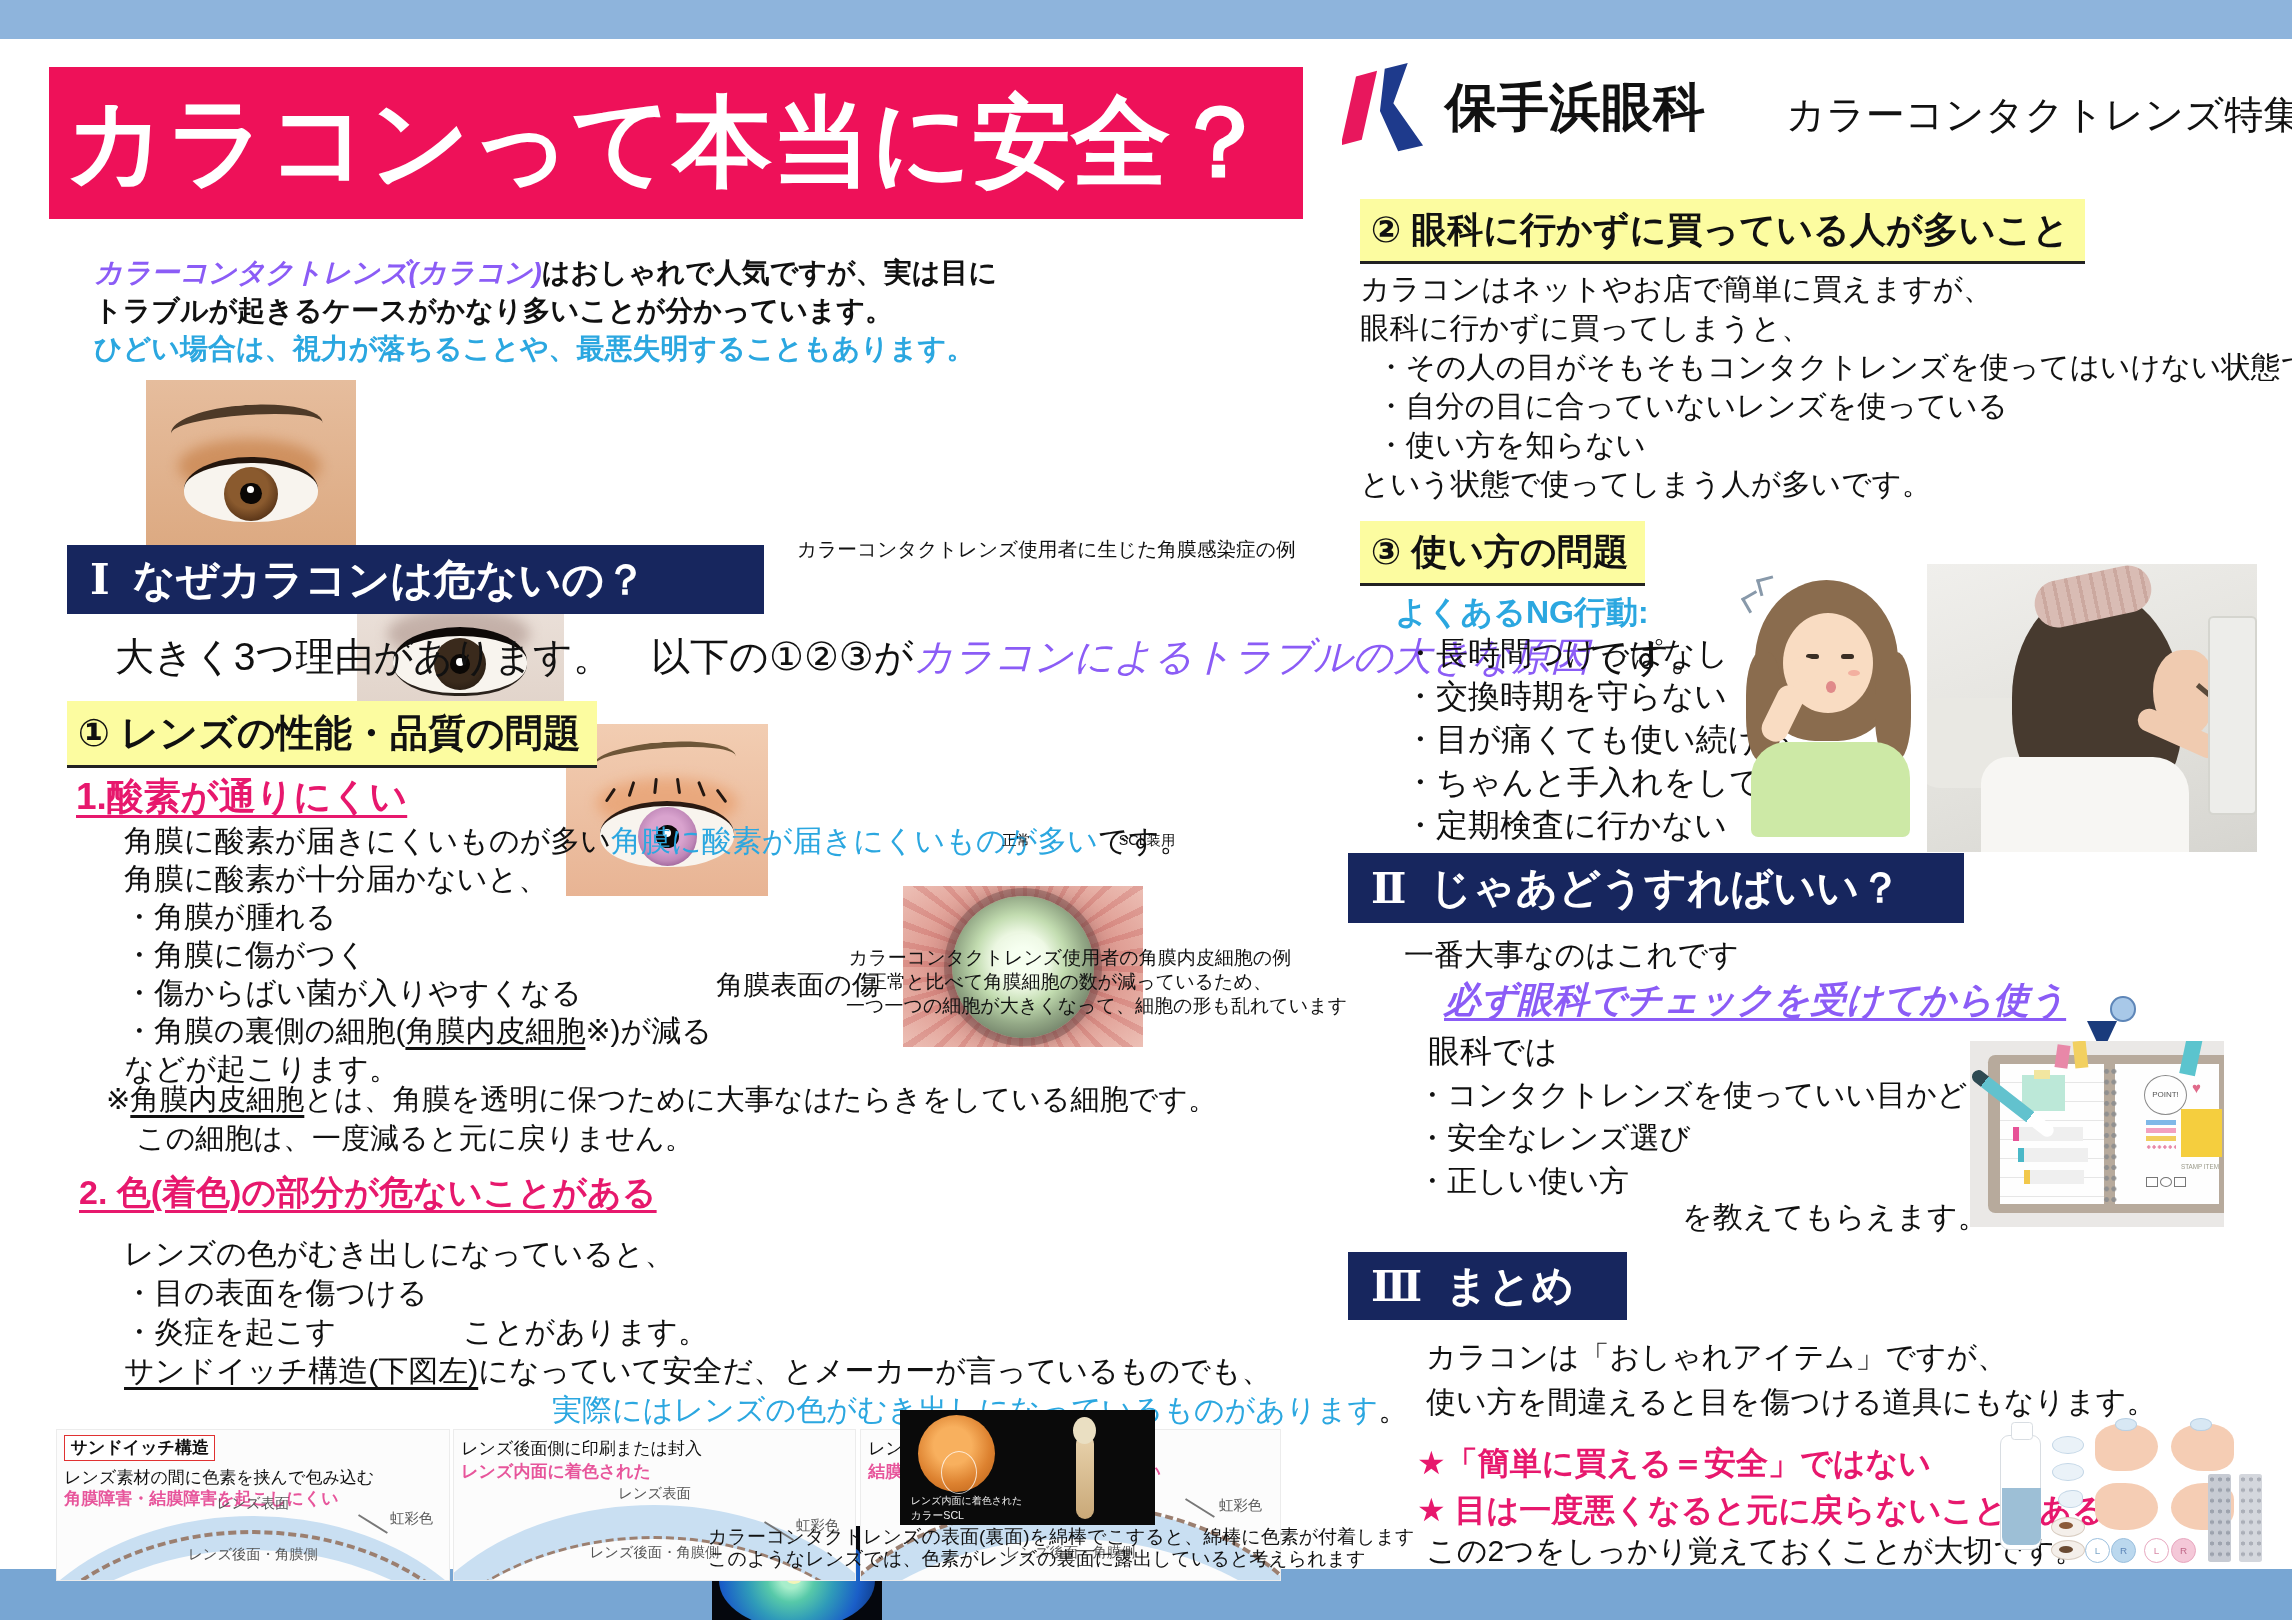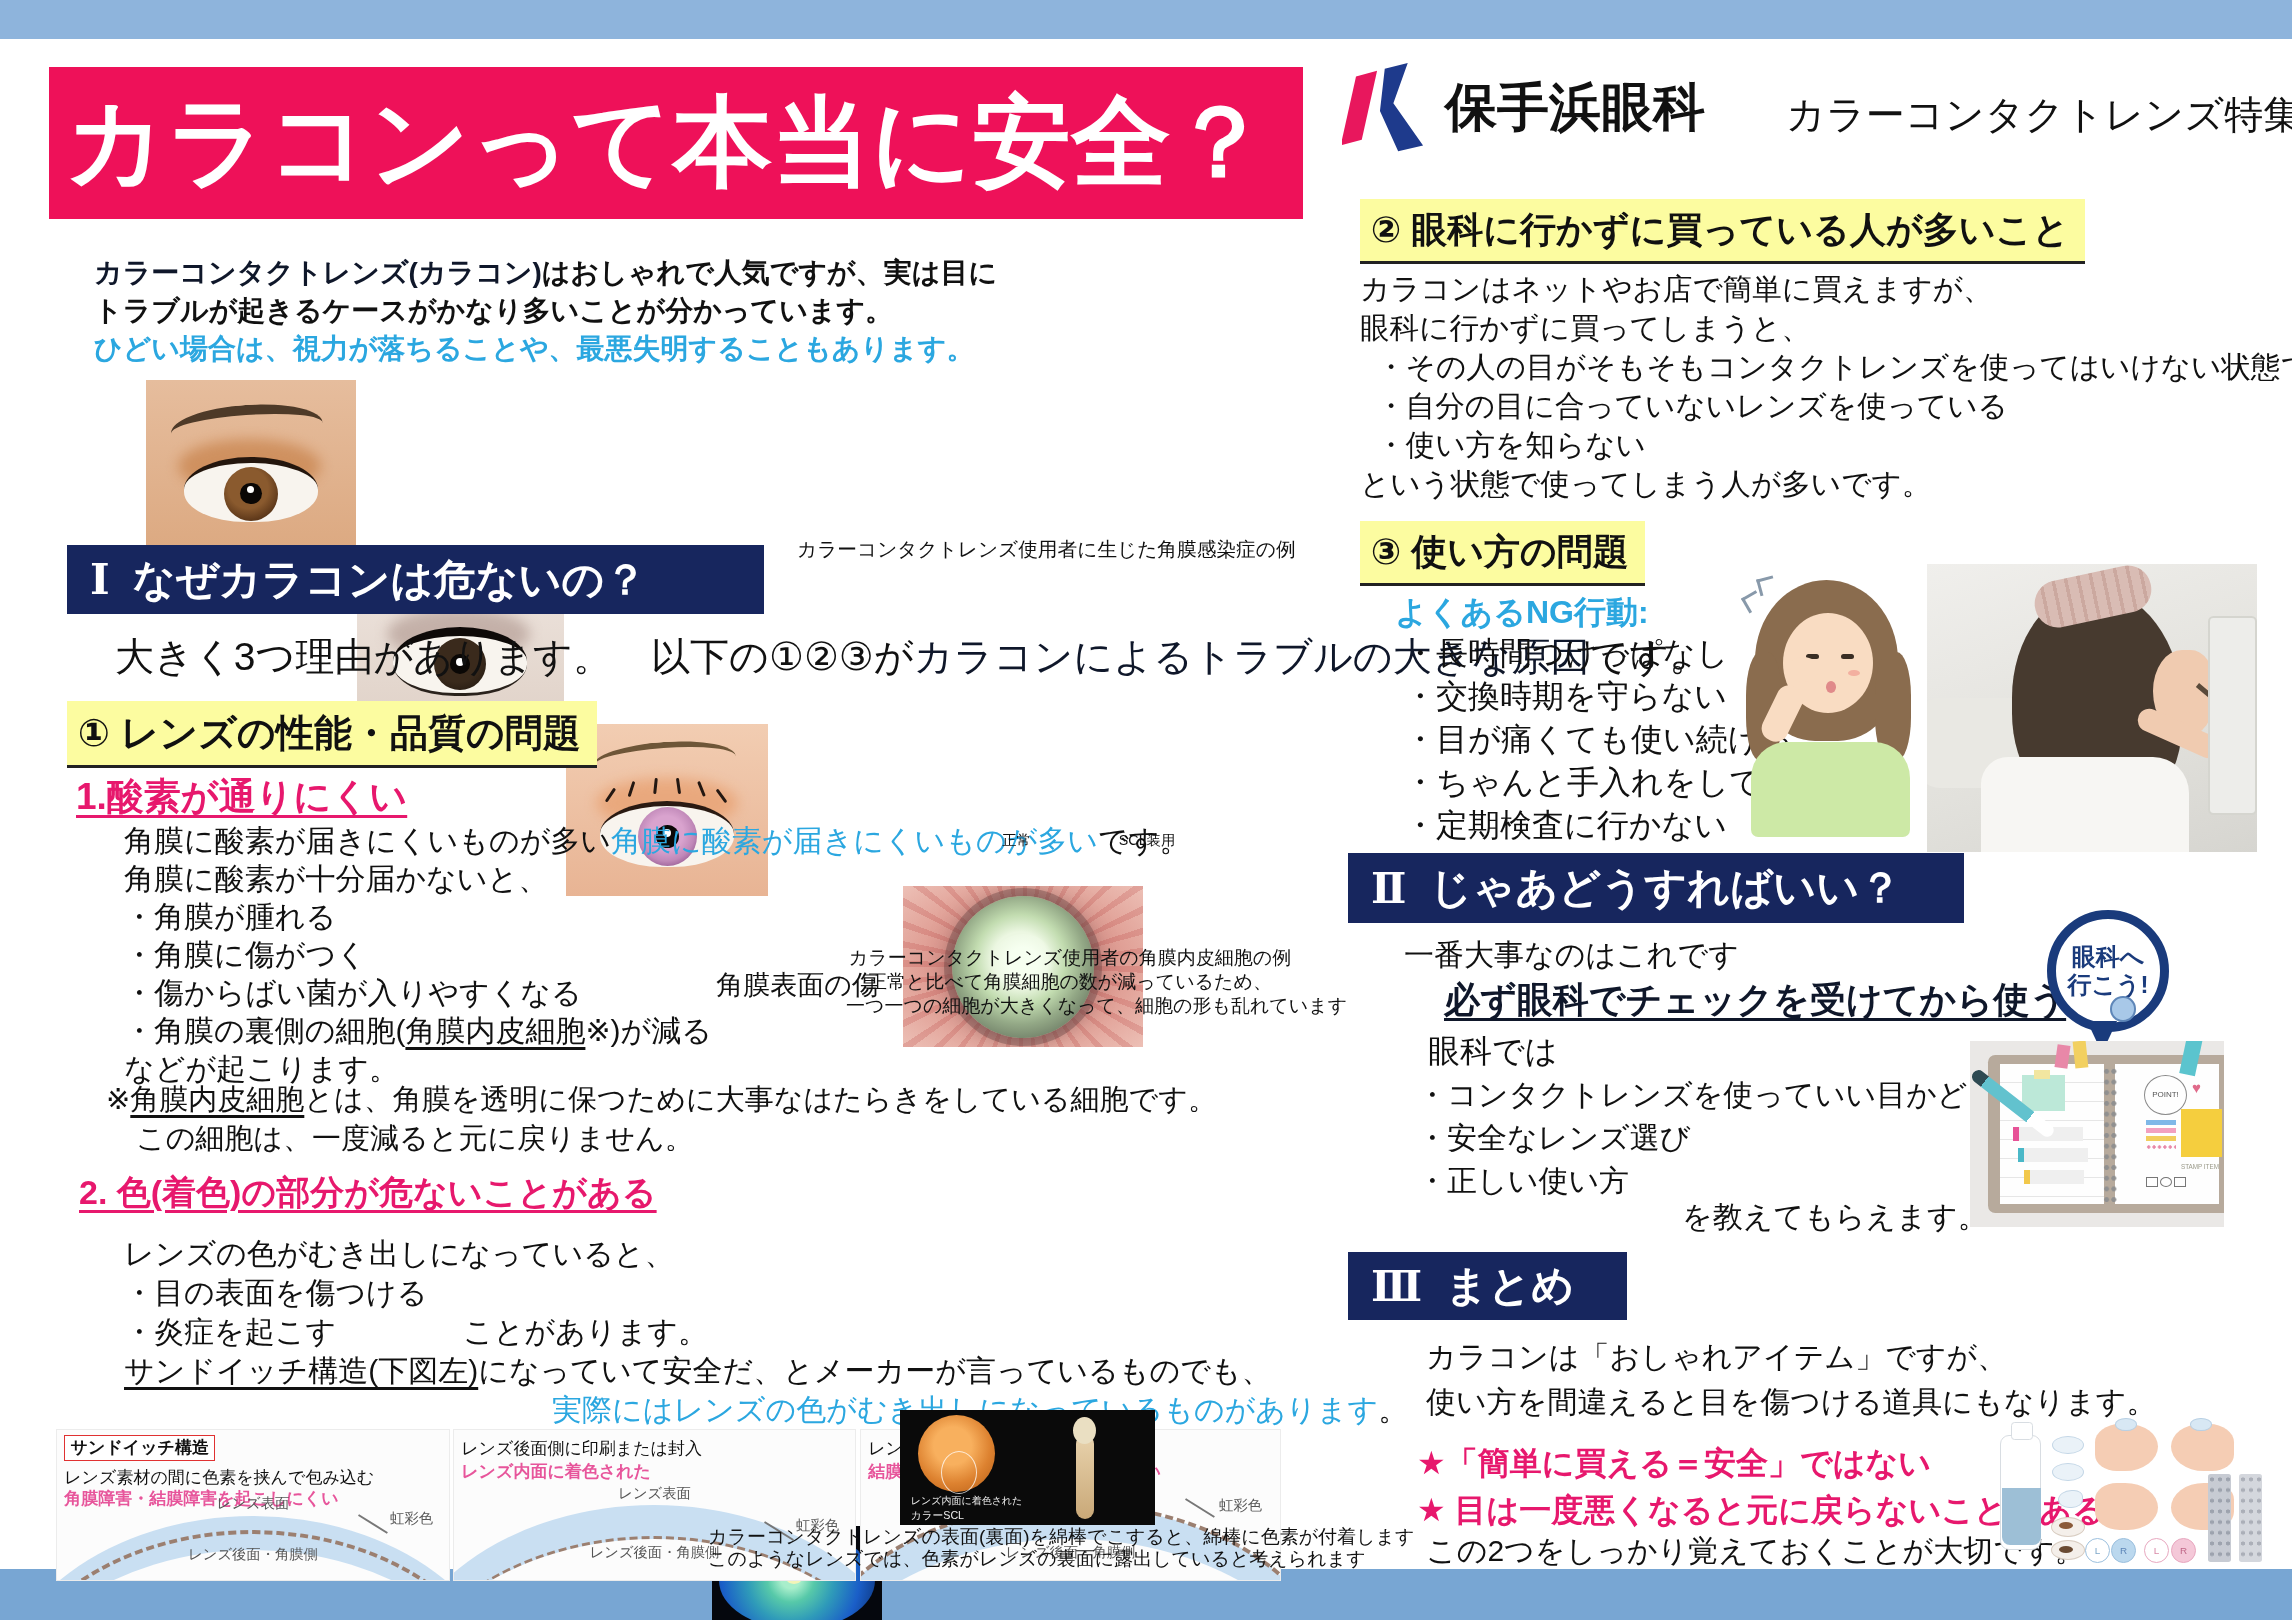--- a/index.html
+++ b/index.html
@@ -6,21 +6,21 @@
   #page{position:relative;width:2293px;height:1620px;background:#fff;overflow:hidden;
         font-family:"Liberation Sans","DejaVu Sans",sans-serif;color:#111;}
   .abs{position:absolute;}
   .nowrap{white-space:nowrap;}
   .band{left:0;width:2293px;}
   .navy-banner{background:#17265E;color:#fff;display:flex;align-items:center;font-weight:bold;}
   .navy-banner .num{margin:0 23px 0 23px;font-family:"Liberation Serif","DejaVu Serif",serif;}
   .yellow-h{background:#FCFCA0;font-weight:bold;padding:7.2px 16px 5.4px 10.7px;border-bottom:3.6px solid #222;}
   .ul{text-decoration:underline;text-underline-offset:6.3px;text-decoration-thickness:2.7px;}
   .blue{color:#2BA7E0;}
-  .red{color:#0f172a;}
+  .red{color:#8b5cf6;font-style:italic;}
   .mag{color:#E7186D;}
   .center{text-align:center;}
   
   .eyebox{overflow:hidden;position:relative;}
   .brow{position:absolute;border-radius:50%;}
   .lid{position:absolute;border-radius:50%;filter:blur(6.3px);opacity:.75;}
   .ball{position:absolute;background:#F8F4EE;border-radius:52% 52% 48% 48%;overflow:hidden;}
   .iris{position:absolute;border-radius:50%;}
   .pupil{position:absolute;border-radius:50%;background:#0A0705;}
   .glint{position:absolute;border-radius:50%;background:#fff;}
@@ -273,24 +273,20 @@
     <div class="part" style="left:281px;top:52px;width:45px;height:195px;background:#EDEDEA;border:2.7px solid #D5D5CF;border-radius:5.4px;"></div>
   </div>
 
   <div class="abs navy-banner" style="left:1348px;top:853px;width:616px;height:70px;font-size:42px;">
     <span class="num">Ⅱ</span>
     <span>じゃあどうすればいい？</span>
   </div>
   <div class="abs nowrap" style="left:1404px;top:935px;font-size:30px;">一番大事なのはこれです</div>
   <div class="abs nowrap red ul" style="left:1444px;top:976px;font-size:36px;font-weight:bold;">必ず眼科でチェックを受けてから使う</div>
 
-  <div class="abs badge" style="left:2047px;top:910px;width:104px;height:104px;font-size:24px;">
-    <span>眼科へ</span>
-    <span>行こう!</span>
-  </div>
   <div class="abs badge-tail" style="left:2087px;top:1021px;"></div>
   <div class="abs" style="left:2110px;top:996px;width:21.5px;height:21.5px;border-radius:50%;background:#A8C8E8;border:2.7px solid #5E86B8;"></div>
 
   <div class="abs nowrap" style="left:1428px;top:1030px;font-size:32px;">眼科では</div>
   <div class="abs" style="left:1417px;top:1073px;font-size:30px;line-height:43px;">
     <div class="nowrap">・コンタクトレンズを使っていい目かどうか</div>
     <div class="nowrap">・安全なレンズ選び</div>
     <div class="nowrap">・正しい使い方</div>
   </div>
   <div class="abs nowrap" style="left:1682px;top:1197px;font-size:30px;">を教えてもらえます。</div>

